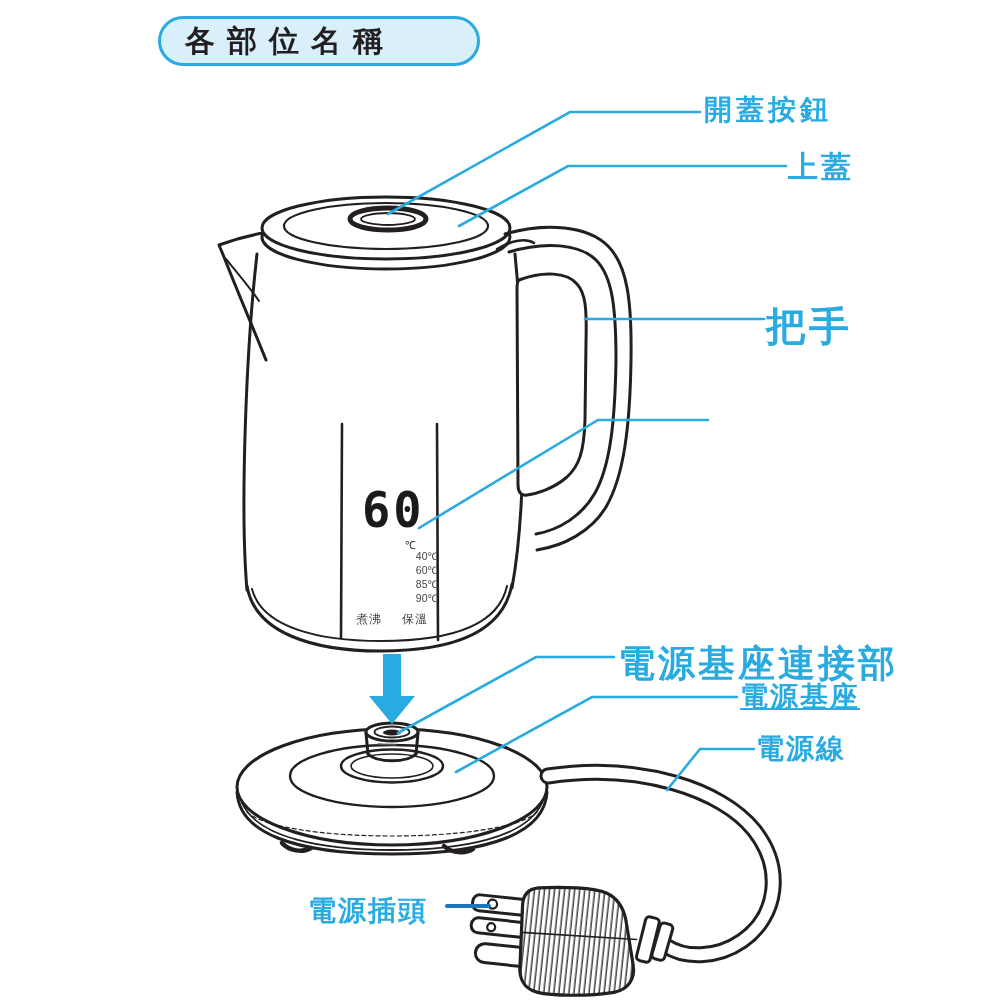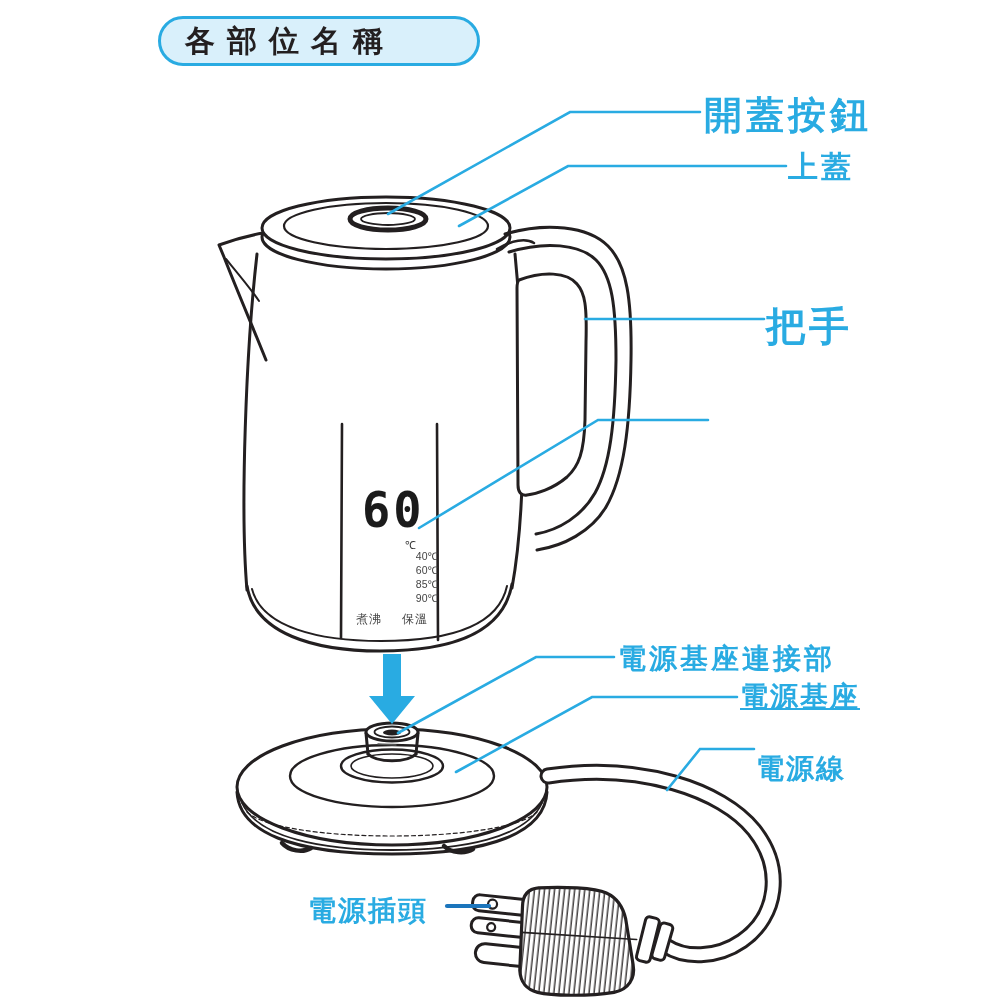--- a/index.html
+++ b/index.html
@@ -133,26 +133,26 @@
       <polyline points="737,697 592,697 456,772"></polyline>
       <polyline points="754,749 700,749 667,790"></polyline>
     </g>
     <line x1="447" y1="906" x2="489" y2="906" stroke="#1b75bc" stroke-width="4.2" stroke-linecap="round"></line>
   </svg>
 
   <div class="title-box">
     <span>各部位名稱</span>
   </div>
 
-  <div class="label" style="left:704px;top:95px;font-size:38px;letter-spacing:4px;">開蓋按鈕</div>
+  <div class="label" style="left:704px;top:95px;font-size:28px;letter-spacing:4px;">開蓋按鈕</div>
   <div class="label" style="left:788px;top:150px;font-size:30px;letter-spacing:3px;">上蓋</div>
   <div class="label" style="left:766px;top:304px;font-size:40px;letter-spacing:3px;">把手</div>
-  <div class="label" style="left:618px;top:644px;font-size:28px;letter-spacing:3px;">電源基座連接部</div>
+  <div class="label" style="left:618px;top:644px;font-size:37px;letter-spacing:3px;">電源基座連接部</div>
   <div class="label" style="left:740px;top:682px;font-size:28px;letter-spacing:2px;text-decoration:underline;">電源基座</div>
-  <div class="label" style="left:756px;top:754px;font-size:28px;letter-spacing:2px;">電源線</div>
+  <div class="label" style="left:756px;top:734px;font-size:28px;letter-spacing:2px;">電源線</div>
   <div class="label" style="left:308px;top:896px;font-size:28px;letter-spacing:2px;">電源插頭</div>
 
   <div class="seg-temp">60</div>
   <div class="seg-unit">℃</div>
   <div class="presets">
     <div>40℃</div>
     <div>60℃</div>
     <div>85℃</div>
     <div>90℃</div>
   </div>

